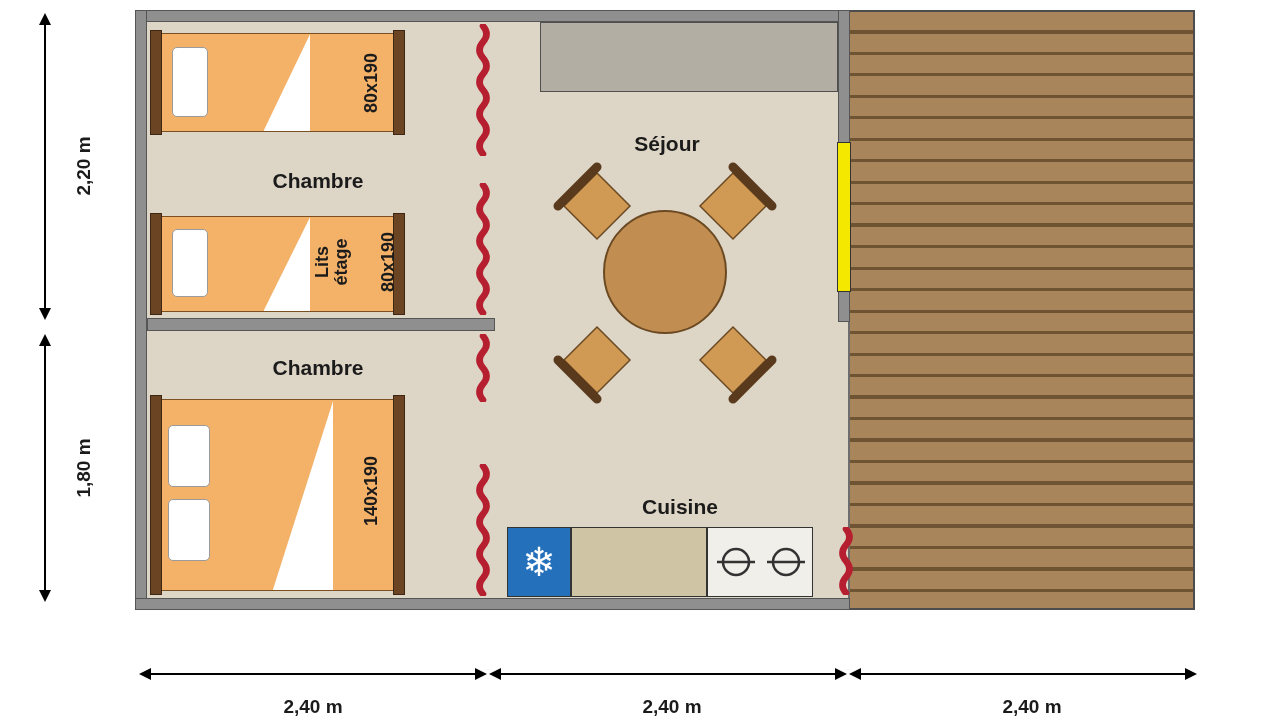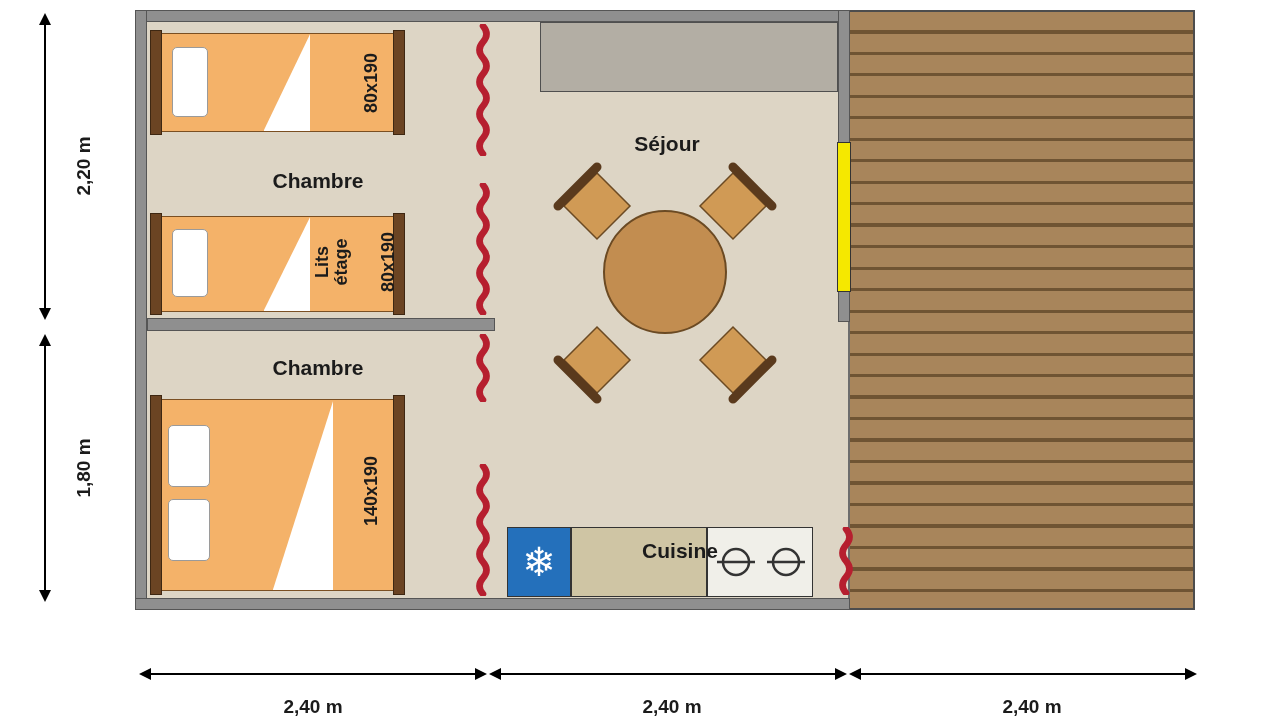--- a/index.html
+++ b/index.html
@@ -148,21 +148,21 @@
     </div>
     <div class="pillow p1"></div>
     <div class="pillow p2"></div>
     <div class="bar l"></div>
     <div class="bar r"></div>
   </div>
 
   <span class="lbl room-lbl" style="left:318px;top:181px;">Chambre</span>
   <span class="lbl room-lbl" style="left:318px;top:368px;">Chambre</span>
   <span class="lbl room-lbl" style="left:667px;top:144px;">Séjour</span>
-  <span class="lbl room-lbl" style="left:680px;top:507px;margin-top:44px;">Cuisine</span>
+  <span class="lbl room-lbl" style="left:680px;top:507px;">Cuisine</span>
 
   <span class="lbl rot bed-lbl" style="left:371px;top:83px;">80x190</span>
   <div class="lbl rot bed-lbl two-line" style="left:332px;top:262px;">
     <div>Lits</div>
     <div>étage</div>
   </div>
   <span class="lbl rot bed-lbl" style="left:388px;top:262px;">80x190</span>
   <span class="lbl rot bed-lbl" style="left:371px;top:491px;">140x190</span>
 
   <svg class="zip" style="left:472px;top:24px;" width="22" height="132" viewBox="0 0 22 132">

